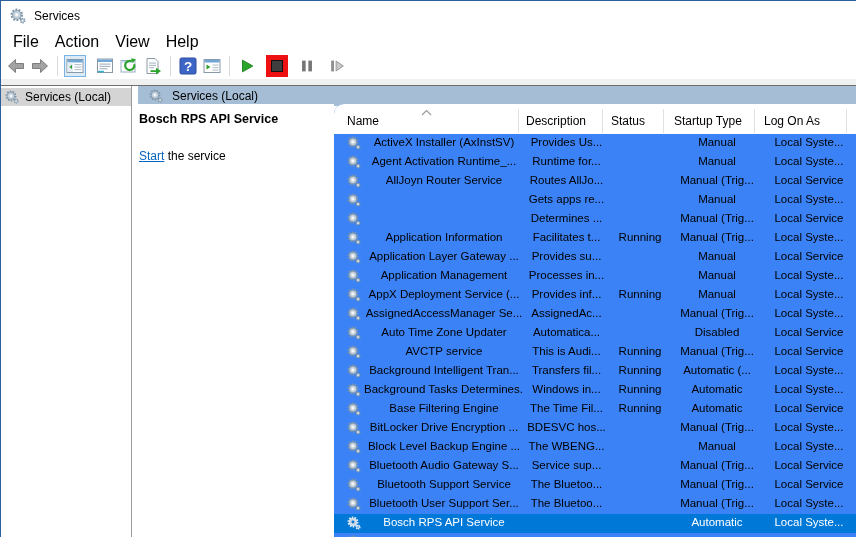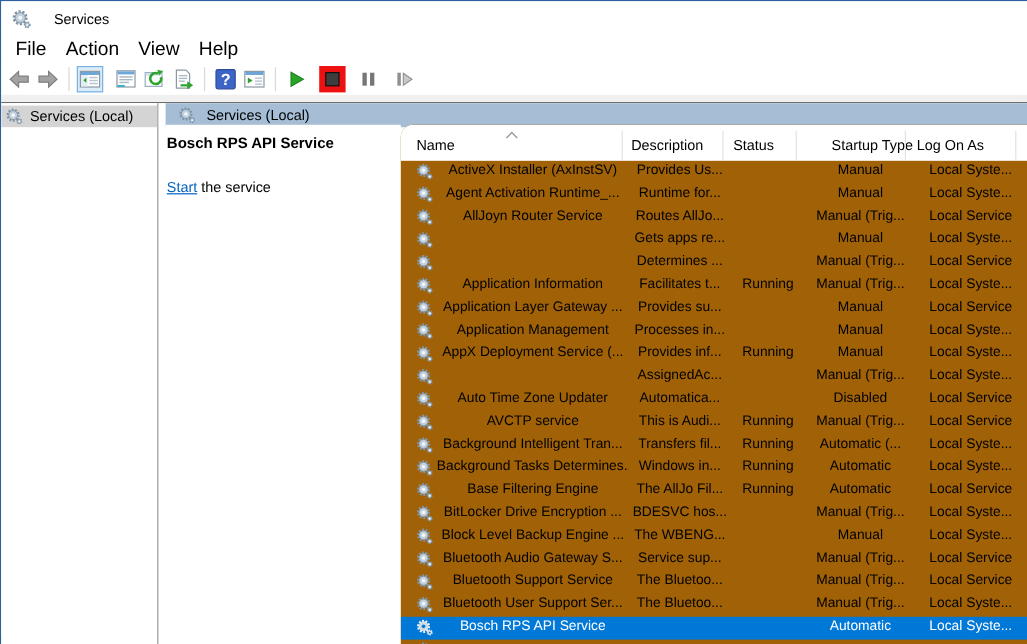--- a/index.html
+++ b/index.html
@@ -2,41 +2,41 @@
 <html><head>
 <meta charset="utf-8">
 <style>
   html,body{margin:0;padding:0;}
   body{
     width:856px;height:537px;position:relative;overflow:hidden;
     font-family:"Liberation Sans",sans-serif;background:#fff;color:#000;
     border-top:1px solid #2b5f9e;border-left:1px solid #2b5f9e;box-sizing:border-box;
   }
   .titlebar{position:absolute;top:0;left:0;right:0;height:30px;background:#fff;display:flex;align-items:center;padding-left:9px;}
-  .titlebar .title{margin-left:19px;font-size:12px;}
+  .titlebar .title{margin-left:8px;font-size:12px;}
   .menubar{position:absolute;top:30px;left:0;right:0;height:22px;background:#fff;display:flex;align-items:center;padding-left:4px;font-size:16px;}
   .menu-item{padding:3px 8px;cursor:default;}
   .toolbar{position:absolute;top:52px;left:0;right:0;height:26px;background:#fff;display:flex;align-items:center;padding-left:3px;}
   .tb-btn{width:22px;height:22px;display:flex;align-items:center;justify-content:center;margin:0 1px;box-sizing:border-box;flex:0 0 auto;}
   .tb-btn svg{display:block;}
   .tb-sep{width:1px;height:20px;background:#d9d9d9;margin:0 5px;flex:0 0 auto;}
   .tb-gap{width:6px;flex:0 0 auto;}
   .hl{background:#dcebf8;border:1px solid #7ab2e3;}
   .red-annot{background:#ee1111;}
   .substrip{position:absolute;top:78px;left:0;right:0;height:6px;background:#f0f0f0;border-bottom:1px solid #6e6e6e;box-sizing:content-box;}
   .main{position:absolute;top:85px;left:0;right:0;bottom:0;background:#fff;border-radius:10px;}
   .sidebar{position:absolute;left:0;top:0;width:130px;bottom:0;background:#fff;border-right:1px solid #9a9a9a;}
   .tree-item{margin-top:2px;height:18px;background:#d4d4d4;display:flex;align-items:center;gap:6px;padding-left:4px;font-size:12px;}
   .rightpanel{position:absolute;left:137px;right:0;top:0;bottom:0;background:#fff;}
   .panel-band{position:absolute;left:0;right:0;top:0;height:20px;background:#a6bed5;display:flex;align-items:center;gap:9px;padding-left:11px;font-size:12px;}
   .middlepane{position:absolute;left:0;top:18px;width:196px;bottom:0;background:#fff;}
   .pane-title{font-weight:bold;font-size:12.5px;padding:8px 0 0 1px;}
   .pane-action{font-size:12px;padding:23px 0 0 1px;}
   .link{color:#0563c1;text-decoration:underline;cursor:pointer;}
-  .listarea{position:absolute;left:196px;top:18px;right:0;bottom:0;background:#a16207;border-top-left-radius:10px;overflow:hidden;}
+  .listarea{position:absolute;left:196px;top:18px;right:0;bottom:0;background:#3b82f6;border-top-left-radius:10px;overflow:hidden;}
   .listheader{position:relative;height:30px;font-size:12px;background:#fff;}
   .col-label{position:absolute;bottom:6px;white-space:nowrap;cursor:default;}
   .col-sep{position:absolute;top:5px;height:24px;width:1px;background:#e2e2e2;}
   .sort-ind{position:absolute;left:86px;top:2px;}
   .rows{position:absolute;top:30px;left:0;right:0;bottom:0;text-align:center;}
   .trow{position:relative;height:19px;}
   .trow span{position:absolute;top:2px;font-size:11.5px;white-space:nowrap;overflow:hidden;}
   .cell-icon{left:13px;top:2px;position:absolute;width:15px;height:15px;}
   .c-name{left:30px;width:160px;}
   .c-desc{left:192px;width:81px;}
@@ -211,21 +211,21 @@
     <div class="listarea">
       <div class="listheader" id="listheader">
         <span class="sort-ind">
           <svg width="13" height="8" viewBox="0 0 13 8">
               <path d="M2 6 L6.5 1.5 L11 6" fill="none" stroke="#9a9a9a" stroke-width="1.2"></path>
             </svg>
         </span>
       <span class="col-label" style="left: 13px;">Name</span>
           <span class="col-label" style="left: 192px;">Description</span>
           <span class="col-label" style="left: 277px;">Status</span>
-          <span class="col-label" style="left: 359px; text-align: center;">Startup Type</span>
+          <span class="col-label" style="left: 340px; text-align: center;">Startup Type</span>
           <span class="col-label" style="left: 430px;">Log On As</span>
           <div class="col-sep" style="left: 184px;"></div>
           <div class="col-sep" style="left: 268px;"></div>
           <div class="col-sep" style="left: 329px;"></div>
           <div class="col-sep" style="left: 420px;"></div>
           <div class="col-sep" style="left: 512px;"></div>
         </div>
       <div class="rows" id="rows">
           <div class="trow">
             <span class="cell-icon">
@@ -382,20 +382,21 @@
             <span class="cell-icon">
               <svg width="14" height="14" viewBox="0 0 16 16" style="display:block">
     <circle cx="6.8" cy="6.8" r="5.1" fill="none" stroke="#7e94a7" stroke-width="2.3" stroke-dasharray="1.8 1.35"></circle>
     <circle cx="6.8" cy="6.8" r="4.3" fill="#c3d0db" stroke="#7e94a7" stroke-width="0.8"></circle>
     <circle cx="6.8" cy="6.8" r="1.7" fill="#f5f8fa"></circle>
     <circle cx="12.7" cy="12.7" r="2.1" fill="none" stroke="#7e94a7" stroke-width="1.5" stroke-dasharray="1.1 0.9"></circle>
     <circle cx="12.7" cy="12.7" r="1.8" fill="#c3d0db" stroke="#7e94a7" stroke-width="0.6"></circle>
     <circle cx="12.7" cy="12.7" r="0.8" fill="#f5f8fa"></circle>
               </svg>
             </span>
+            <span class="c-name">AssignedAccessManager Se...</span>
             <span class="c-desc">AssignedAc...</span>
             <span class="c-status"></span>
             <span class="c-start">Manual (Trig...</span>
             <span class="c-logon">Local Syste...</span>
           </div>
           <div class="trow">
             <span class="cell-icon">
               <svg width="14" height="14" viewBox="0 0 16 16" style="display:block">
     <circle cx="6.8" cy="6.8" r="5.1" fill="none" stroke="#7e94a7" stroke-width="2.3" stroke-dasharray="1.8 1.35"></circle>
     <circle cx="6.8" cy="6.8" r="4.3" fill="#c3d0db" stroke="#7e94a7" stroke-width="0.8"></circle>
@@ -467,21 +468,21 @@
               <svg width="14" height="14" viewBox="0 0 16 16" style="display:block">
     <circle cx="6.8" cy="6.8" r="5.1" fill="none" stroke="#7e94a7" stroke-width="2.3" stroke-dasharray="1.8 1.35"></circle>
     <circle cx="6.8" cy="6.8" r="4.3" fill="#c3d0db" stroke="#7e94a7" stroke-width="0.8"></circle>
     <circle cx="6.8" cy="6.8" r="1.7" fill="#f5f8fa"></circle>
     <circle cx="12.7" cy="12.7" r="2.1" fill="none" stroke="#7e94a7" stroke-width="1.5" stroke-dasharray="1.1 0.9"></circle>
     <circle cx="12.7" cy="12.7" r="1.8" fill="#c3d0db" stroke="#7e94a7" stroke-width="0.6"></circle>
     <circle cx="12.7" cy="12.7" r="0.8" fill="#f5f8fa"></circle>
               </svg>
             </span>
             <span class="c-name">Base Filtering Engine</span>
-            <span class="c-desc">The AllJo Fil...</span>
+            <span class="c-desc">The Time Fil...</span>
             <span class="c-status">Running</span>
             <span class="c-start">Automatic</span>
             <span class="c-logon">Local Service</span>
           </div>
           <div class="trow">
             <span class="cell-icon">
               <svg width="14" height="14" viewBox="0 0 16 16" style="display:block">
     <circle cx="6.8" cy="6.8" r="5.1" fill="none" stroke="#7e94a7" stroke-width="2.3" stroke-dasharray="1.8 1.35"></circle>
     <circle cx="6.8" cy="6.8" r="4.3" fill="#c3d0db" stroke="#7e94a7" stroke-width="0.8"></circle>
     <circle cx="6.8" cy="6.8" r="1.7" fill="#f5f8fa"></circle>

